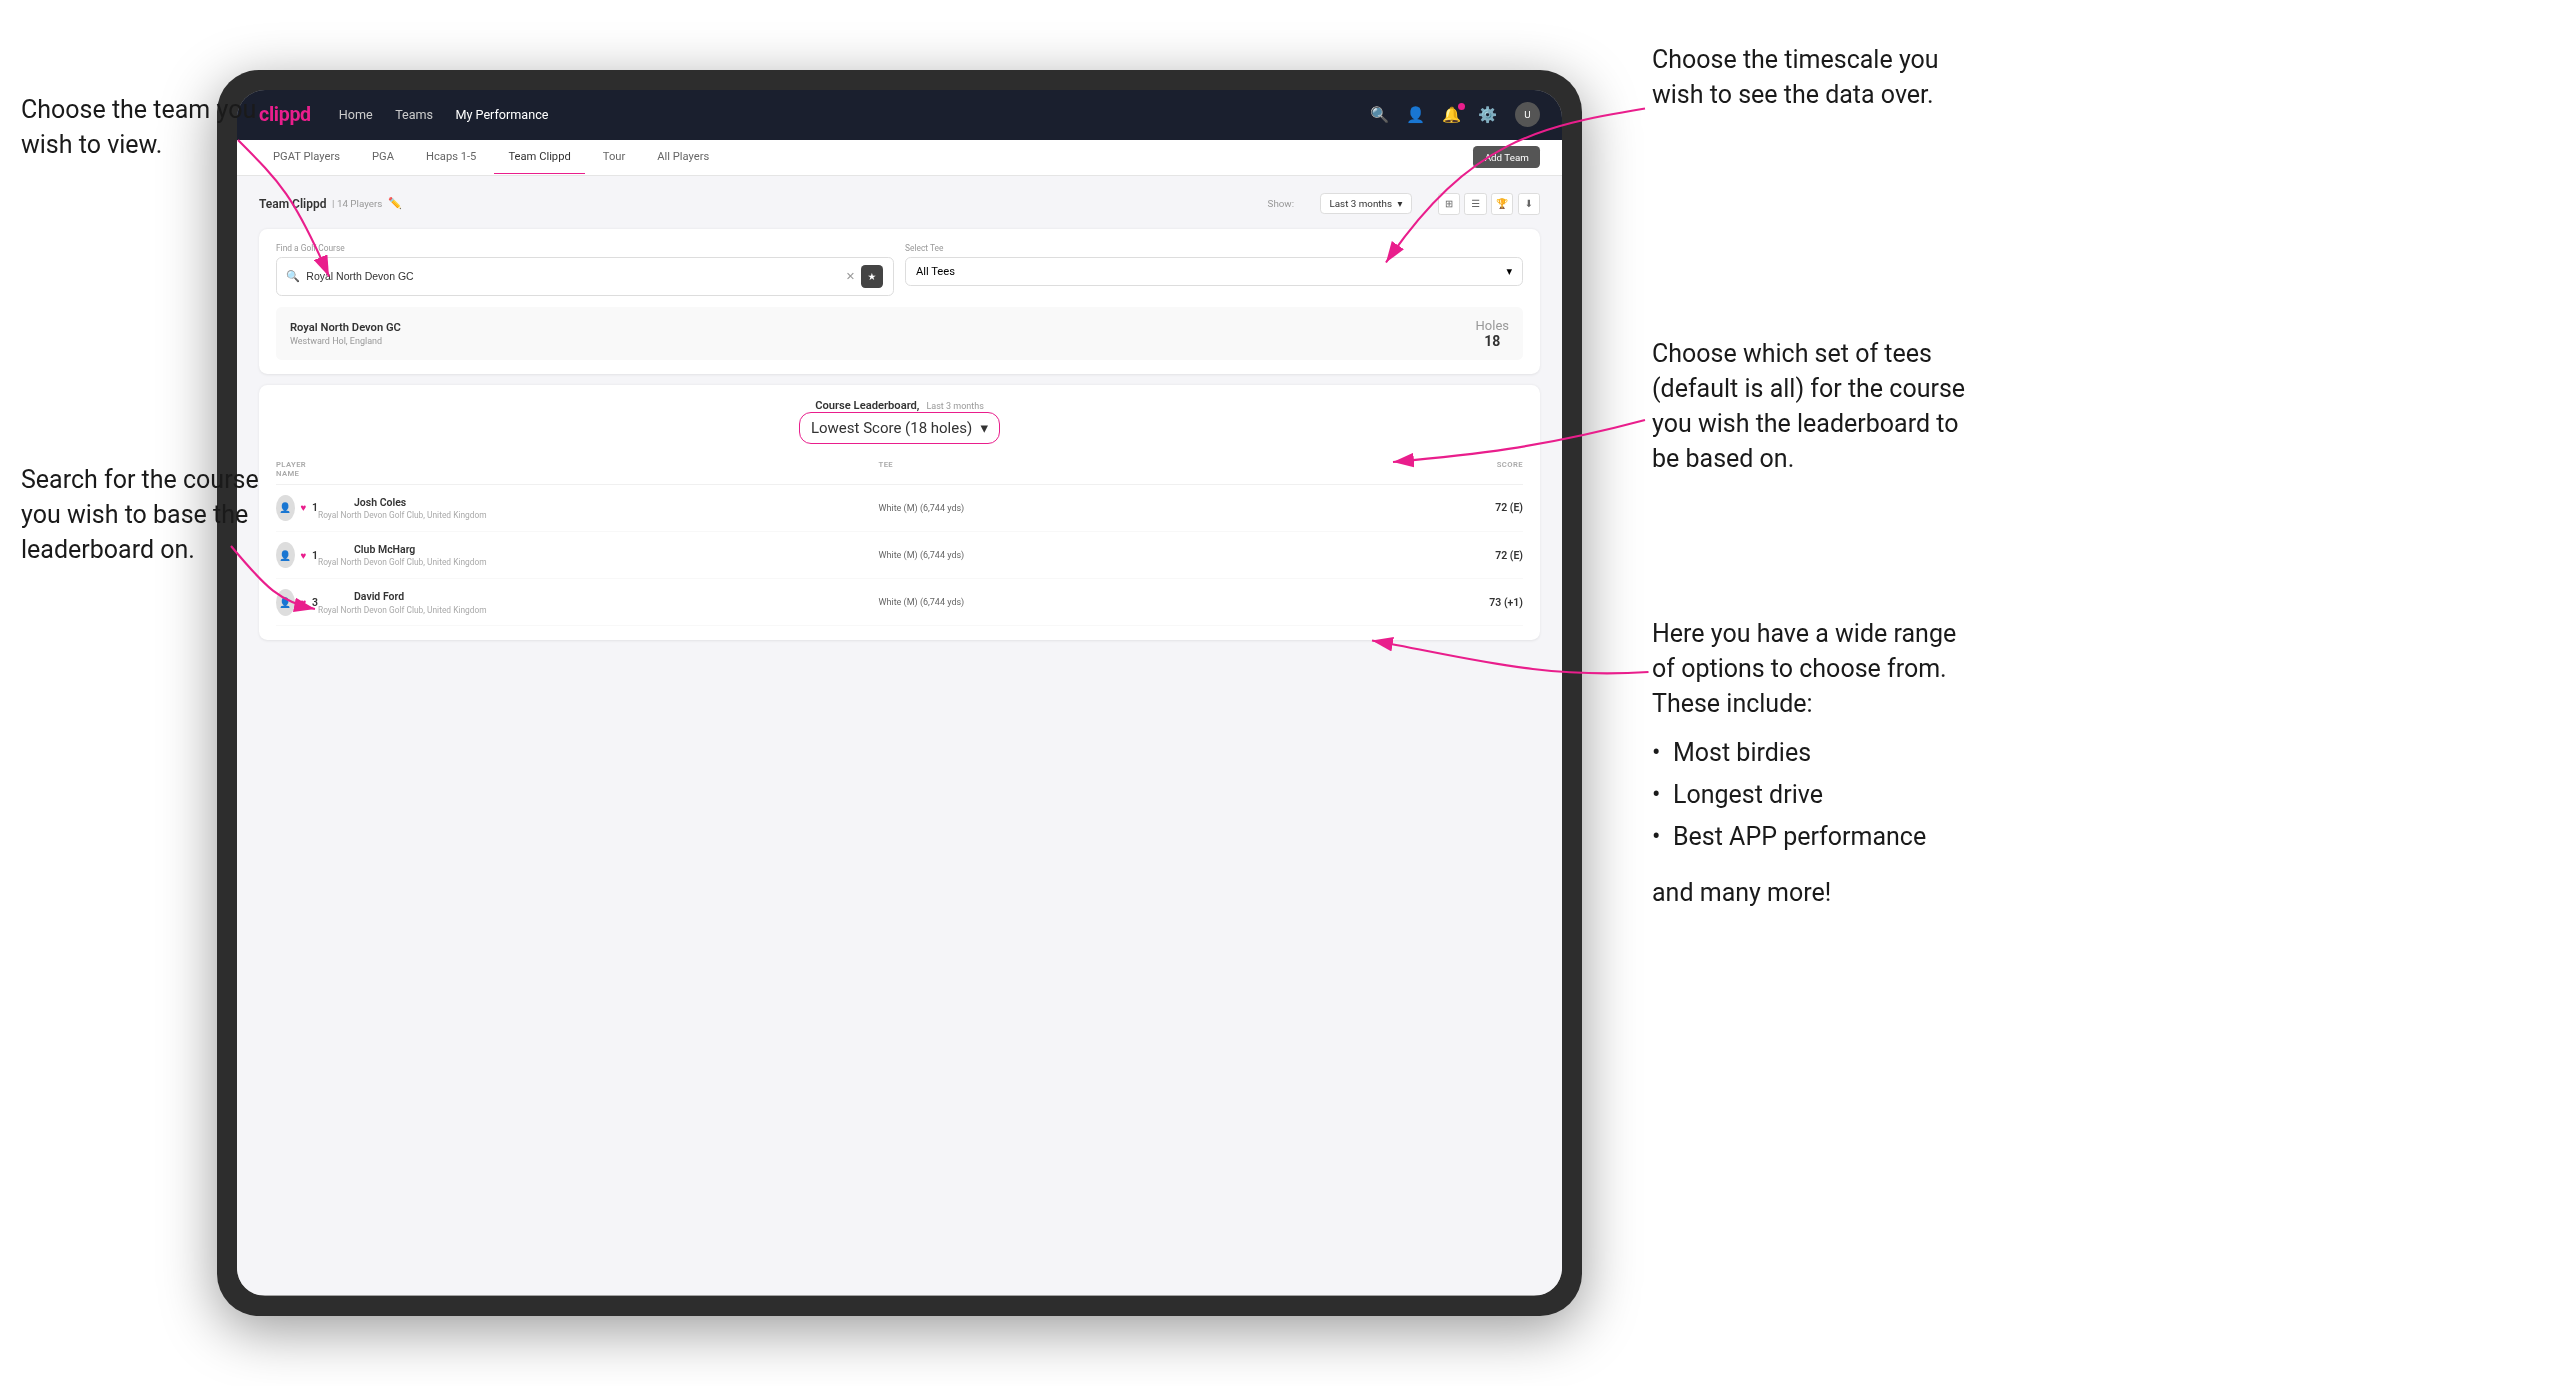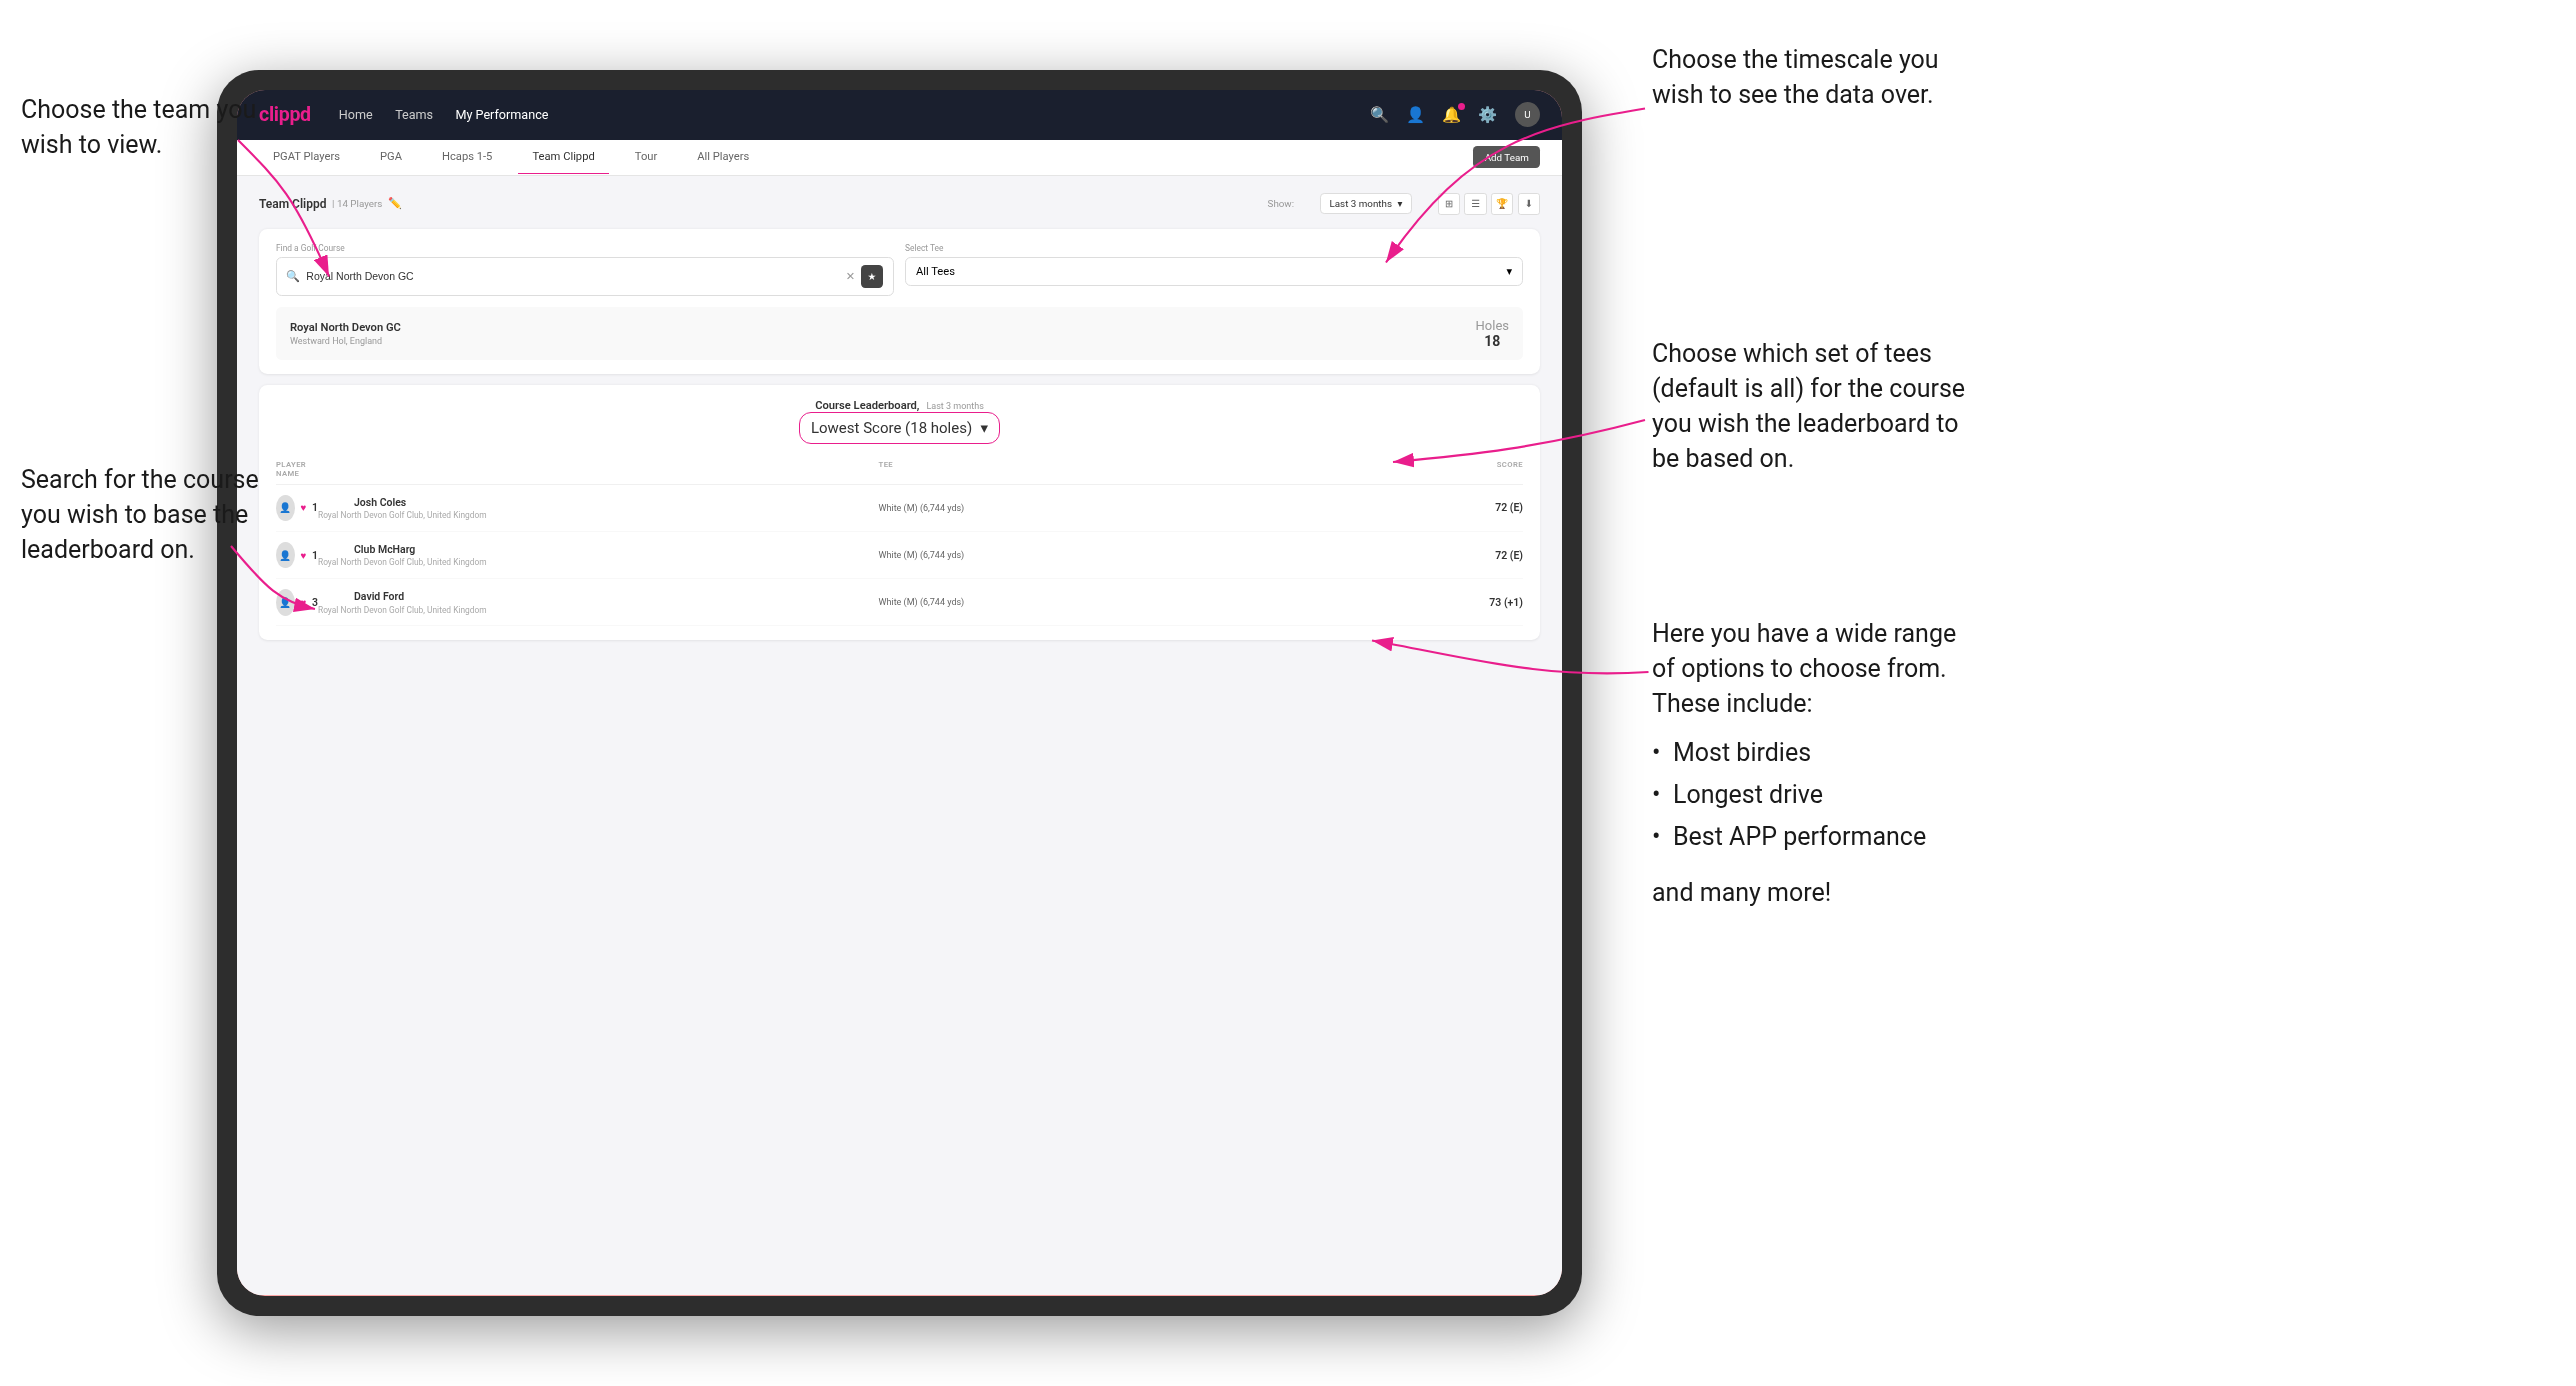--- a/index.html
+++ b/index.html
@@ -32,21 +32,21 @@
       border-radius: 42px;
       box-shadow: 0 14px 56px rgba(0,0,0,0.4);
     }
 
     .tablet-screen {
       position: absolute;
       left: 19.6px;
       top: 19.6px;
       right: 19.6px;
       bottom: 19.6px;
-      background: #fca5a5;
+      background: #a3a3a3;
       border-radius: 28px;
       overflow: hidden;
     }
 
     
     .app-navbar {
       background: #1a1f2e;
       height: 50px;
       display: flex;
       align-items: center;
@@ -109,21 +109,21 @@
       height: 36px;
       display: flex;
       align-items: center;
       padding: 0 22.4px;
       gap: 0;
       border-bottom: 0.7px solid #e5e5e5;
     }
 
     .sub-nav-items {
       display: flex;
-      gap: 12px;
+      gap: 4px;
       flex: 1;
     }
 
     .sub-nav-item {
       padding: 9.8px 14px;
       font-size: 11.2px;
       color: #666;
       cursor: pointer;
       border-bottom: 1.4px solid transparent;
     }

